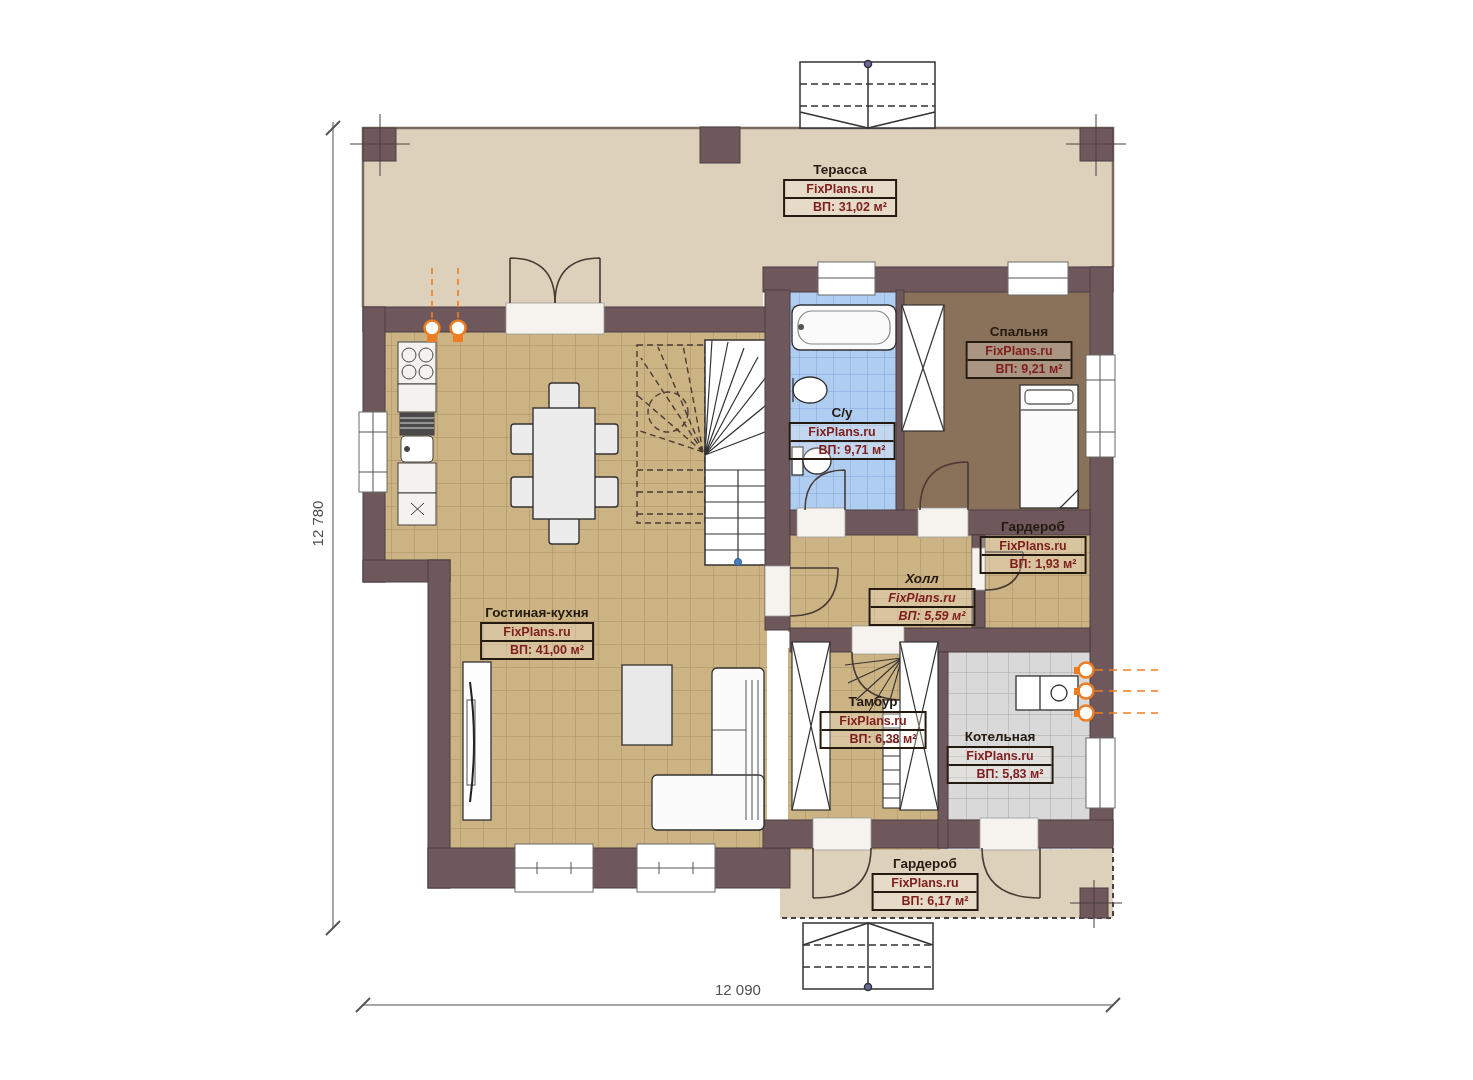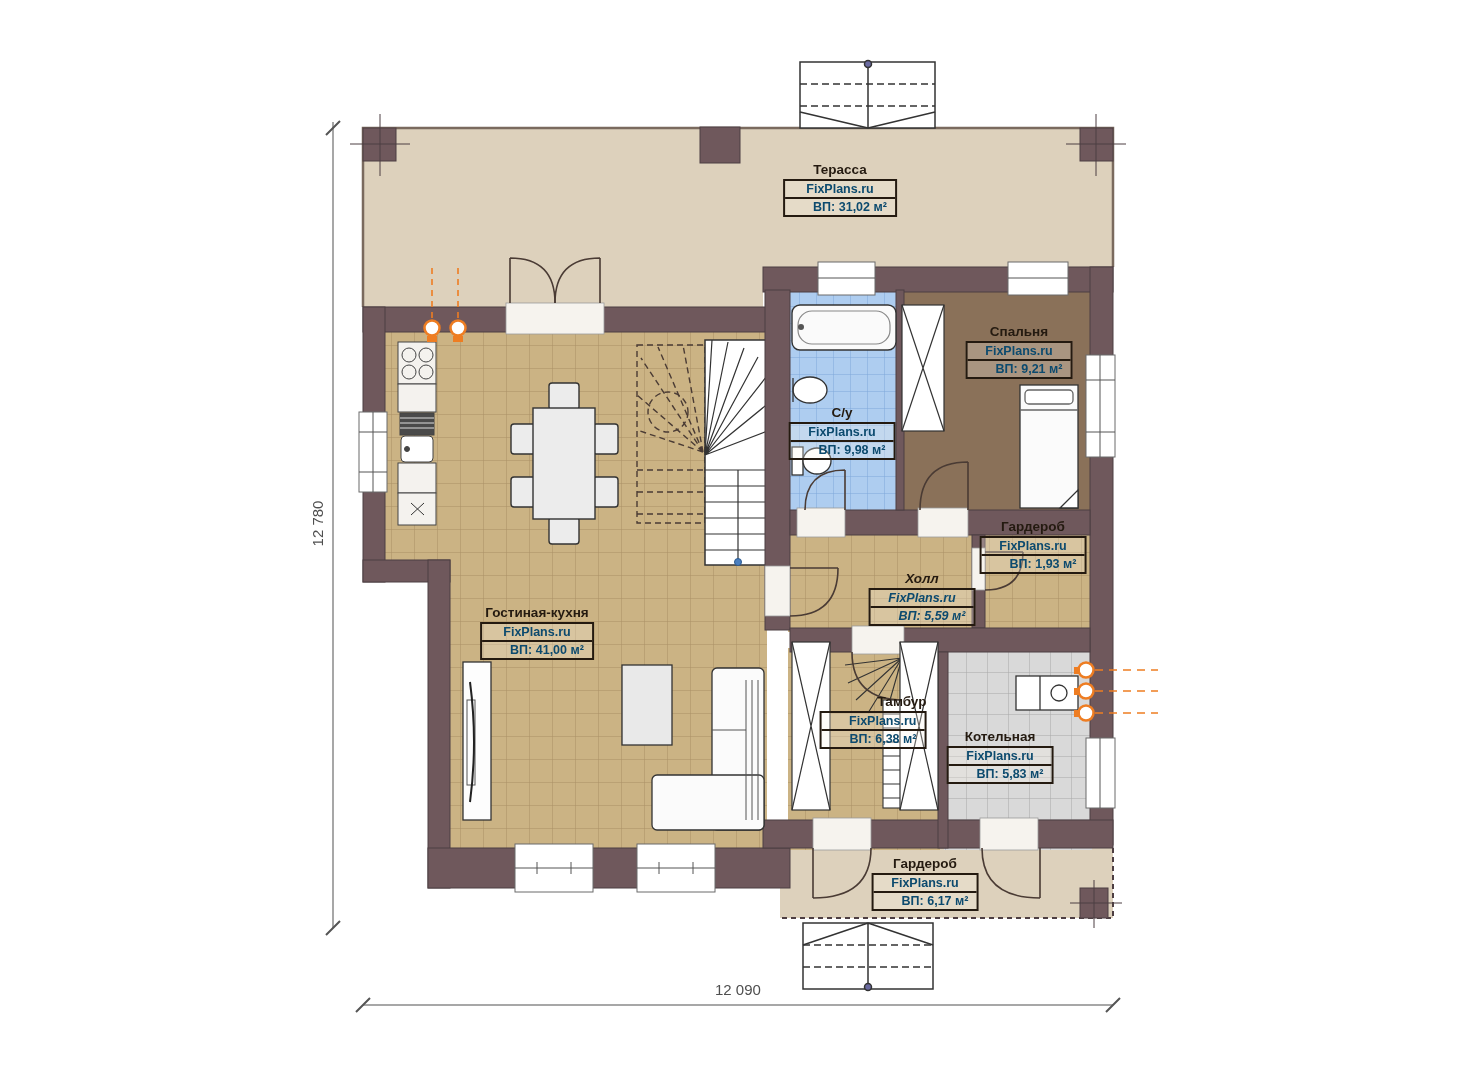--- a/index.html
+++ b/index.html
@@ -2,21 +2,21 @@
 <html><head>
 <meta charset="utf-8">
 <style>
   html,body{margin:0;padding:0;background:#ffffff;}
   body{font-family:"Liberation Sans",sans-serif;}
   .stage{position:relative;width:1459px;height:1080px;background:#fff;overflow:hidden;}
   .stage svg{position:absolute;left:0;top:0;}
   .room-label{position:absolute;transform:translateX(-50%);text-align:center;z-index:5;}
   .room-label .title{font-size:13.5px;font-weight:bold;color:#241a10;margin-bottom:2px;white-space:nowrap;}
   .room-label .box{display:inline-block;border:2px solid #241a10;background:rgba(250,245,235,0.28);}
-  .room-label .box div{font-size:12.5px;font-weight:600;color:#0c4a6e;padding:1px 8px;white-space:nowrap;}
+  .room-label .box div{font-size:12.5px;font-weight:600;color:#7f1d1d;padding:1px 8px;white-space:nowrap;}
   .room-label .box .area{border-top:2px solid #241a10;padding-left:28px;}
   .dim{position:absolute;color:#4f4f4f;font-size:15px;z-index:5;white-space:nowrap;}
   .dim.vert{transform:rotate(-90deg);transform-origin:center;}
 </style>
 </head>
 <body>
 
 <div class="stage">
 
 <svg width="1473" height="1080" viewBox="0 0 1473 1080">
@@ -297,38 +297,38 @@
   <div class="area">ВП: 31,02 м²</div></div>
 </div>
 <div class="room-label" style="left:1019px;top:324px;">
   <div class="title">Спальня</div>
   <div class="box"><div>FixPlans.ru</div>
   <div class="area">ВП: 9,21 м²</div></div>
 </div>
 <div class="room-label" style="left:842px;top:379px;margin-top:26px;">
   <div class="title">С/у</div>
   <div class="box"><div>FixPlans.ru</div>
-  <div class="area">ВП: 9,98 м²</div></div>
+  <div class="area">ВП: 9,71 м²</div></div>
 </div>
 <div class="room-label" style="left:1033px;top:519px;">
   <div class="title">Гардероб</div>
   <div class="box"><div>FixPlans.ru</div>
   <div class="area">ВП: 1,93 м²</div></div>
 </div>
 <div class="room-label" style="left:922px;top:571px;font-style:italic;">
   <div class="title">Холл</div>
   <div class="box"><div>FixPlans.ru</div>
   <div class="area">ВП: 5,59 м²</div></div>
 </div>
 <div class="room-label" style="left:537px;top:581px;margin-top:24px;">
   <div class="title">Гостиная-кухня</div>
   <div class="box"><div>FixPlans.ru</div>
   <div class="area">ВП: 41,00 м²</div></div>
 </div>
-<div class="room-label" style="left:873px;top:694px;text-align:right;">
+<div class="room-label" style="left:873px;top:694px;">
   <div class="title">Тамбур</div>
   <div class="box"><div>FixPlans.ru</div>
   <div class="area">ВП: 6,38 м²</div></div>
 </div>
 <div class="room-label" style="left:1000px;top:729px;">
   <div class="title">Котельная</div>
   <div class="box"><div>FixPlans.ru</div>
   <div class="area">ВП: 5,83 м²</div></div>
 </div>
 <div class="room-label" style="left:925px;top:856px;">

